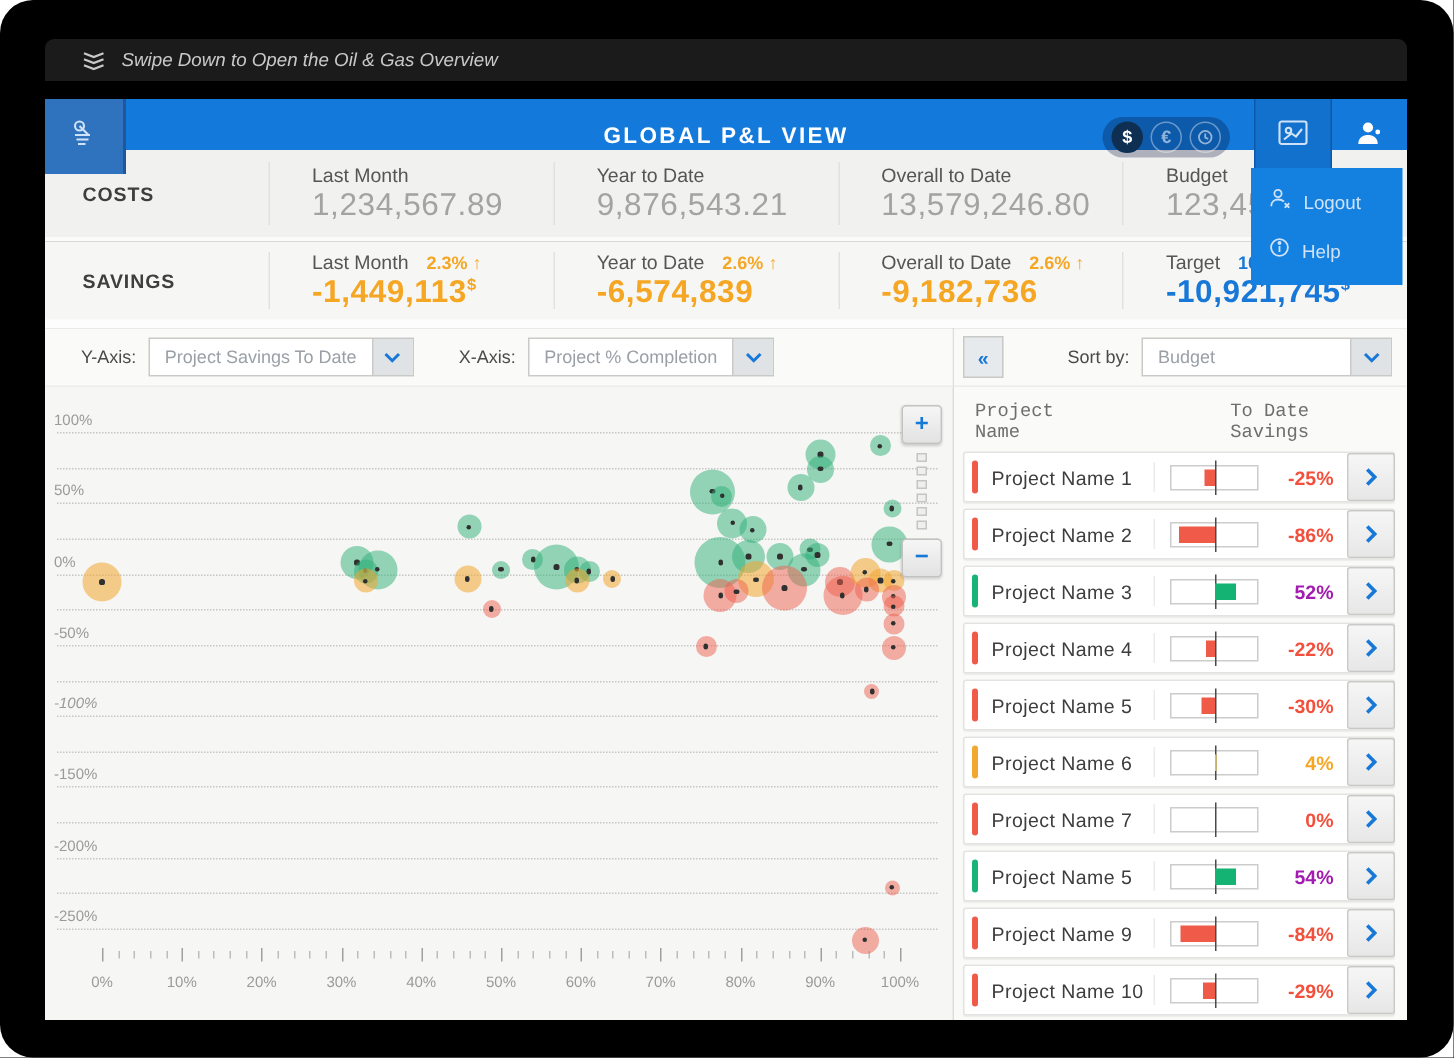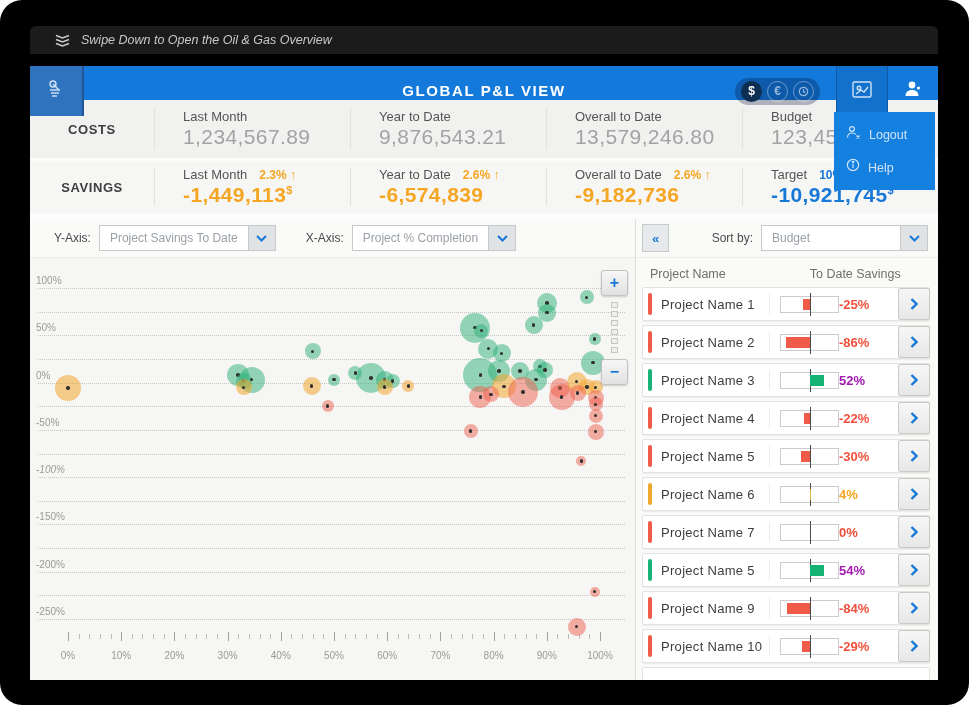--- a/index.html
+++ b/index.html
@@ -30,21 +30,21 @@
   .imgbtn{border-left:1px solid rgba(0,0,40,.22);border-right:1px solid rgba(0,0,40,.22);background:#1271cc;}
 
   
   .menu{position:absolute;right:3px;top:86px;width:101px;background:#1480e0;z-index:30;padding:5px 0 7px;}
   .mitem{display:flex;align-items:flex-end;gap:8px;padding:8px 12px;color:#cfe2f7;font-size:12.5px;}
 
   
   .strip{display:flex;align-items:center;flex:0 0 auto;}
   .costs{height:58px;background:#f1f1f0;border-bottom:3px solid #fbfbfa;}
   .savings{height:52px;background:#f6f6f5;border-bottom:6px solid #fdfdfd;}
-  .slabel{width:124px;font-weight:700;font-size:13px;color:#3e3e3e;letter-spacing:.6px;text-align:center;}
+  .slabel{width:124px;padding-left:25px;font-weight:700;font-size:13px;color:#3e3e3e;letter-spacing:.6px;}
   .scol{flex:1;border-left:1px solid #e1e1df;padding-left:28px;height:74%;display:flex;
         flex-direction:column;justify-content:center;min-width:0;}
   .clabel{font-size:13px;color:#555;display:flex;gap:12px;align-items:baseline;white-space:nowrap;}
   .cvalue{font-size:21px;color:#a3a3a3;letter-spacing:.4px;margin-top:1px;white-space:nowrap;}
   .savings .cvalue{color:#f5a623;font-weight:700;}
   .savings .blue .cvalue{color:#1878d8;}
   .badge{font-size:12px;font-weight:700;color:#f5a623;}
   .blue .badge{color:#1878d8;}
   .sfx{font-size:11px;vertical-align:super;}
 
@@ -78,35 +78,35 @@
   .znotch{width:5px;height:4px;border:1px solid #c5c5c3;background:#efefed;}
 
   
   .panel{flex:1;background:#fafaf9;display:flex;flex-direction:column;min-width:0;}
   .phead{height:38px;flex:0 0 auto;display:flex;align-items:center;padding:0 10px 0 6px;gap:8px;
          background:#fafaf9;border-bottom:1px solid #ececea;}
   .collapse{width:25px;height:26px;background:#e7eaed;border:1px solid #c9c9c7;color:#1878d8;font-weight:700;
             display:flex;align-items:center;justify-content:center;font-size:13px;}
   .sortlabel{margin-left:auto;font-size:12px;color:#4a4a4a;}
   .sortsel .selval{width:118px;}
-  .pcols{display:flex;padding:9px 10px 4px 14px;font-size:12.5px;color:#6e6e6c;flex:0 0 auto;}
+  .pcols{display:flex;padding:9px 10px 4px 14px;font-size:12.5px;color:#6e6e6c;flex:0 0 auto;font-family:Liberation Mono, monospace;}
   .pcols .c2{margin-left:84px;}
   .rows{flex:1;overflow:hidden;padding:2px 8px 0 6px;display:flex;flex-direction:column;gap:4px;}
   .prow{flex:0 0 30px;background:#fff;border:1px solid #e3e3e1;border-radius:2px;
         box-shadow:0 1px 1px rgba(0,0,0,.06);display:flex;align-items:center;box-sizing:border-box;}
   .accent{width:4px;height:22px;border-radius:2px;margin:0 9px 0 5px;flex:0 0 auto;}
   .accent.red{background:#f05a48;}.accent.green{background:#17b377;}.accent.amber{background:#f0a92e;}
   .pname{width:108px;font-size:13px;color:#3d3d3d;letter-spacing:.3px;white-space:nowrap;}
   .pdiv{border-left:1px solid #ececea;height:20px;}
   .bullet{position:relative;width:57px;height:15px;border:1px solid #ccc;background:#fff;margin-left:10px;flex:0 0 auto;}
   .bmid{position:absolute;left:50%;top:-4px;bottom:-4px;width:1.5px;background:#4a4a4a;}
   .bbar{position:absolute;top:2px;bottom:2px;}
   .bbar.neg{right:50%;}.bbar.pos{left:50%;}
   .bbar.red{background:#f05a48;}.bbar.green{background:#14b374;}.bbar.amber{background:#e8b93c;}
-  .ppct{flex:1;font-size:13px;font-weight:700;padding-right:5px;white-space:nowrap;}
+  .ppct{flex:1;text-align:right;font-size:13px;font-weight:700;padding-right:5px;white-space:nowrap;}
   .ppct.red{color:#f2503c;}.ppct.green{color:#a21caf;}.ppct.amber{color:#f5a623;}
   .pbtn{width:30px;height:30px;margin-left:4px;background:linear-gradient(#f6f6f6,#e7e7e7);
         border:1px solid #c9c9c7;border-radius:2px;display:flex;align-items:center;justify-content:center;flex:0 0 auto;
         margin-right:-1px;}
 </style>
 </head>
 <body>
 
 <div class="frame">
   <div class="window">

